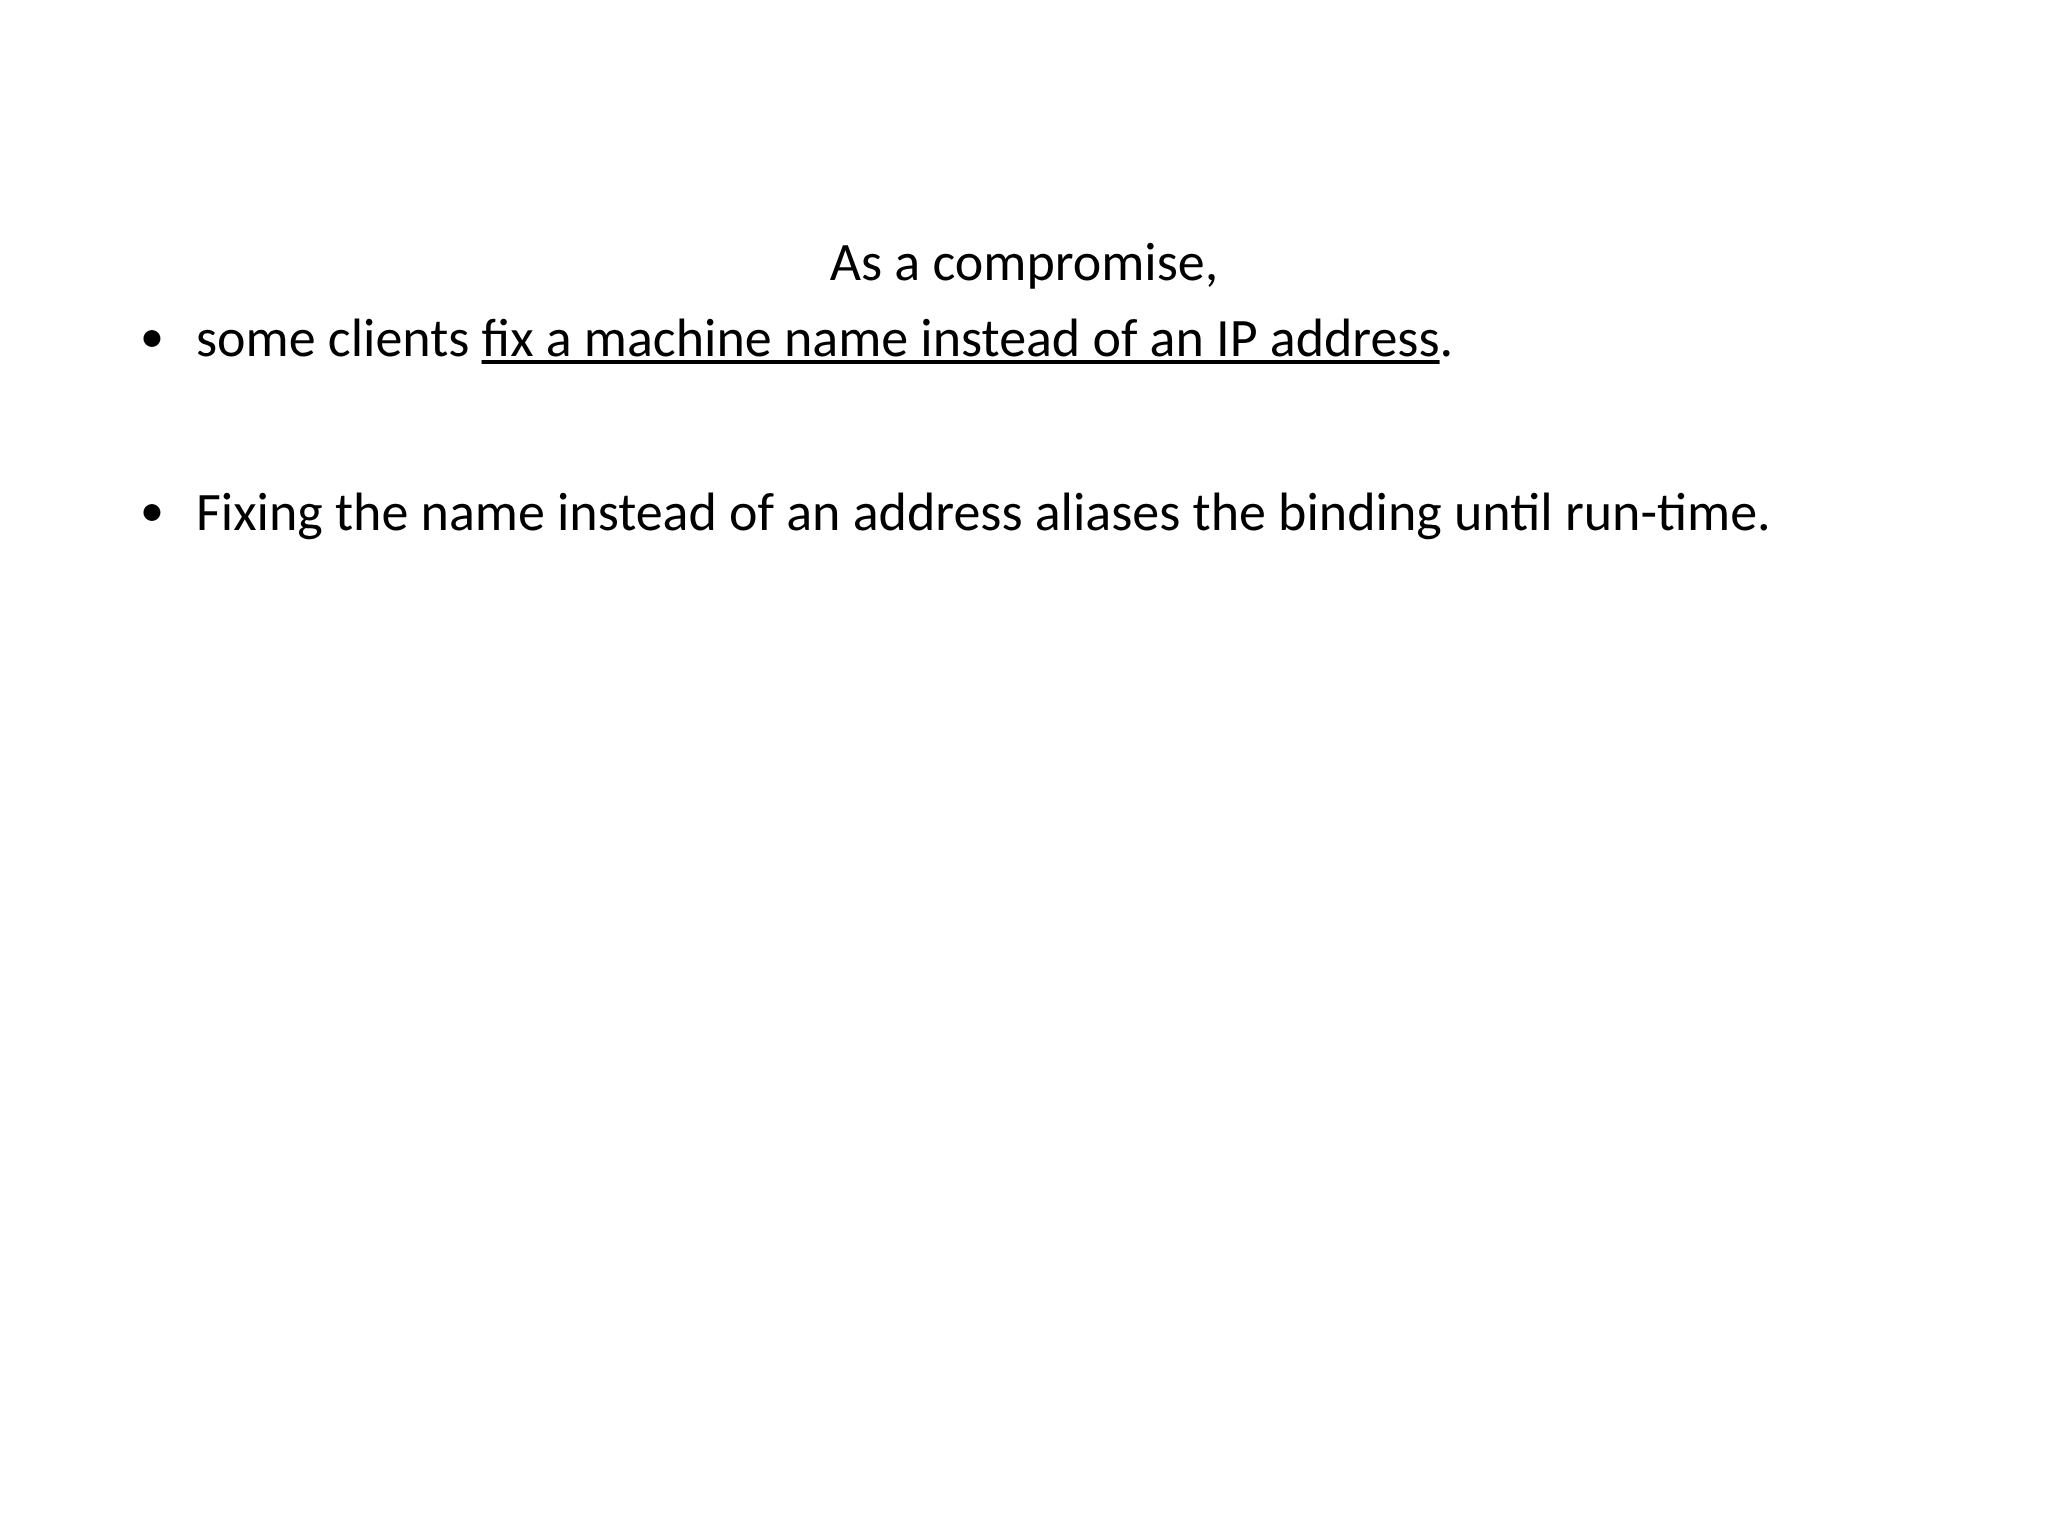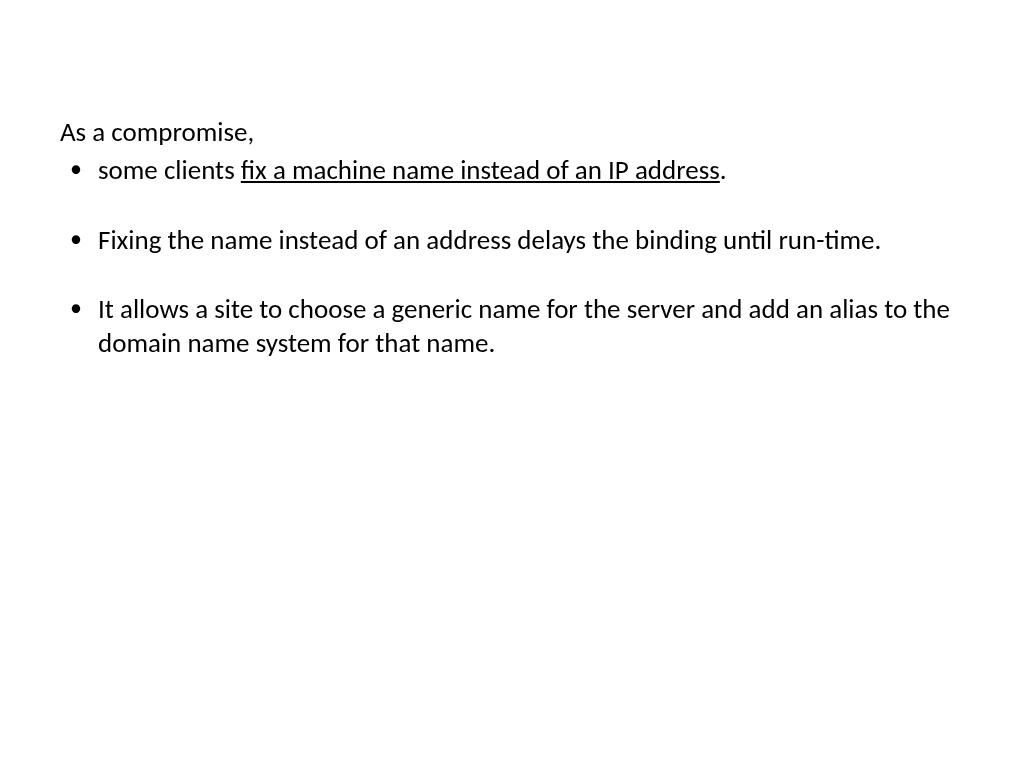--- a/index.html
+++ b/index.html
@@ -12,32 +12,33 @@
       height: 768px;
       background: #ffffff;
       font-family: Calibri, "Segoe UI", Arial, sans-serif;
       color: #000000;
       padding: 115px 60px 60px 60px;
       font-size: 27px;
       line-height: 1.25;
     }
     .intro {
       margin-bottom: 4px;
+      text-align: center;
     }
     ul {
       list-style: none;
       padding-left: 0;
     }
     li {
       position: relative;
       padding-left: 38px;
       margin-bottom: 36px;
     }
     li.first {
-      margin-bottom: 36px;
+      margin-bottom: 53px;
     }
     li::before {
       content: "•";
       position: absolute;
       left: 10px;
       top: 0;
       font-size: 24px;
       line-height: 1.3;
     }
     .underline {
@@ -46,18 +47,15 @@
   </style>
 </head>
 <body>
 
 <div class="intro">As a compromise,</div>
 <ul>
   <li class="first">
     <span>some clients </span><span class="underline">fix a machine name instead of an IP address</span><span>.</span>
   </li>
   <li>
-    <span>Fixing the name instead of an address delays the binding until run-time.</span>
-  </li>
-  <li>
-    <span>It allows a site to choose a generic name for the server and add an alias to the domain name system for that name.</span>
+    <span>Fixing the name instead of an address aliases the binding until run-time.</span>
   </li>
 </ul>
 
 </body></html>

